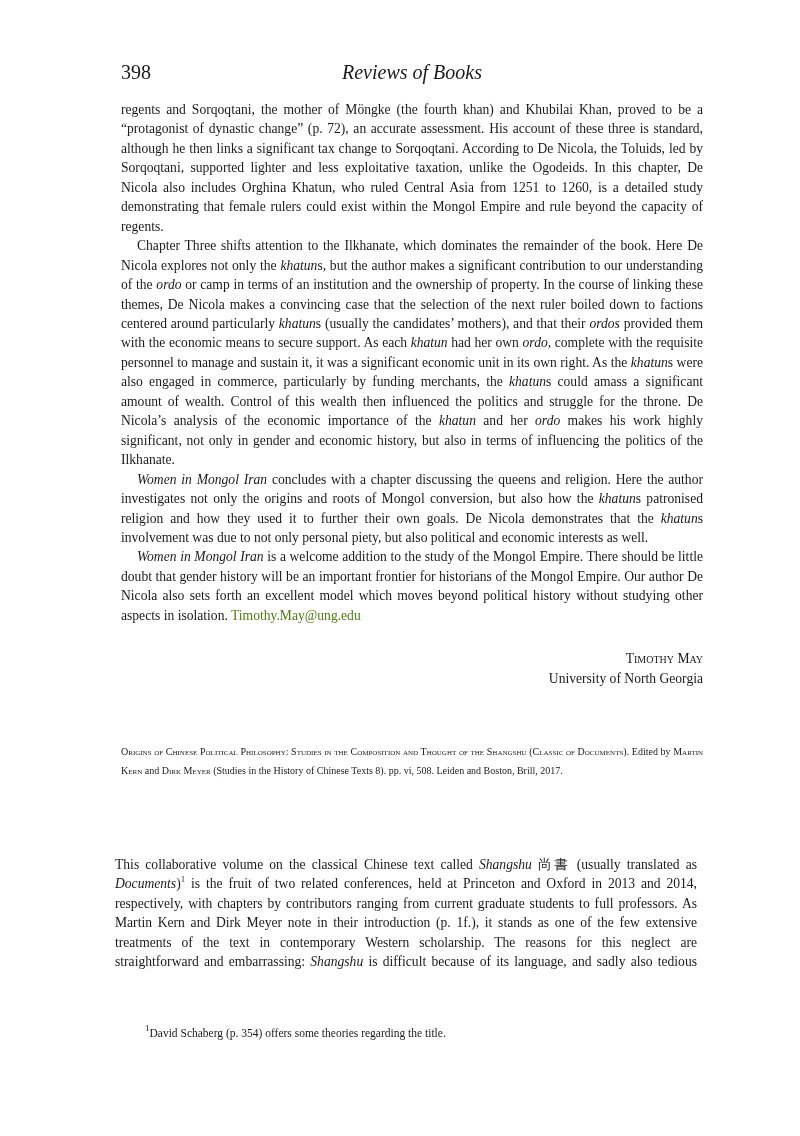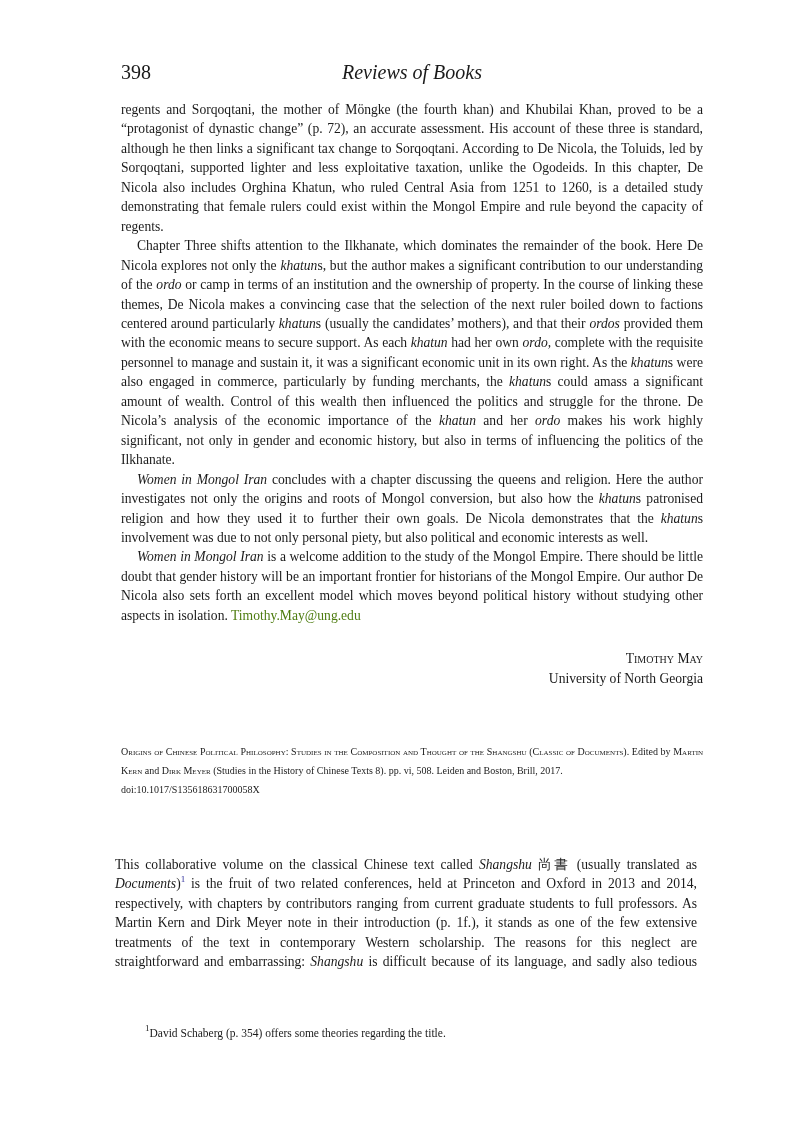--- a/index.html
+++ b/index.html
@@ -122,21 +122,20 @@
   <p class="indent"><em>Women in Mongol Iran</em><span> is a welcome addition to the study of the Mongol Empire. There should be little doubt that gender history will be an important frontier for historians of the Mongol Empire. Our author De Nicola also sets forth an excellent model which moves beyond political history without studying other aspects in isolation. </span><a class="email-link" title="Timothy.May@ung.edu">Timothy.May@ung.edu</a></p>
 </div>
 
 <div class="signature">
   <div class="sc">Timothy May</div>
   <div class="it">University of North Georgia</div>
 </div>
 
 <div class="book-citation">
   <p><span class="sc">Origins of Chinese Political Philosophy: Studies in the Composition and Thought of the</span> <span class="sc it">Shangshu</span> <span class="sc">(Classic of Documents)</span><span>. Edited by </span><span class="sc">Martin Kern</span><span> and </span><span class="sc">Dirk Meyer</span><span> (Studies in the History of Chinese Texts 8). pp. vi, 508. Leiden and Boston, Brill, 2017.</span></p>
-  <p>doi:10.1017/S135618631700058X</p>
 </div>
 
 <div class="second-review">
   <p><span>This collaborative volume on the classical Chinese text called </span><em>Shangshu</em><span> 尚書 (usually translated as </span><em>Documents</em><span>)</span><sup class="fn fn-link">1</sup><span> is the fruit of two related conferences, held at Princeton and Oxford in 2013 and 2014, respectively, with chapters by contributors ranging from current graduate students to full professors. As Martin Kern and Dirk Meyer note in their introduction (p. 1f.), it stands as one of the few extensive treatments of the text in contemporary Western scholarship. The reasons for this neglect are straightforward and embarrassing: </span><em>Shangshu</em><span> is difficult because of its language, and sadly also tedious</span></p>
 </div>
 
 <div class="footnote">
   <sup class="fn">1</sup><span>David Schaberg (p. 354) offers some theories regarding the title.</span>
 </div>
 

